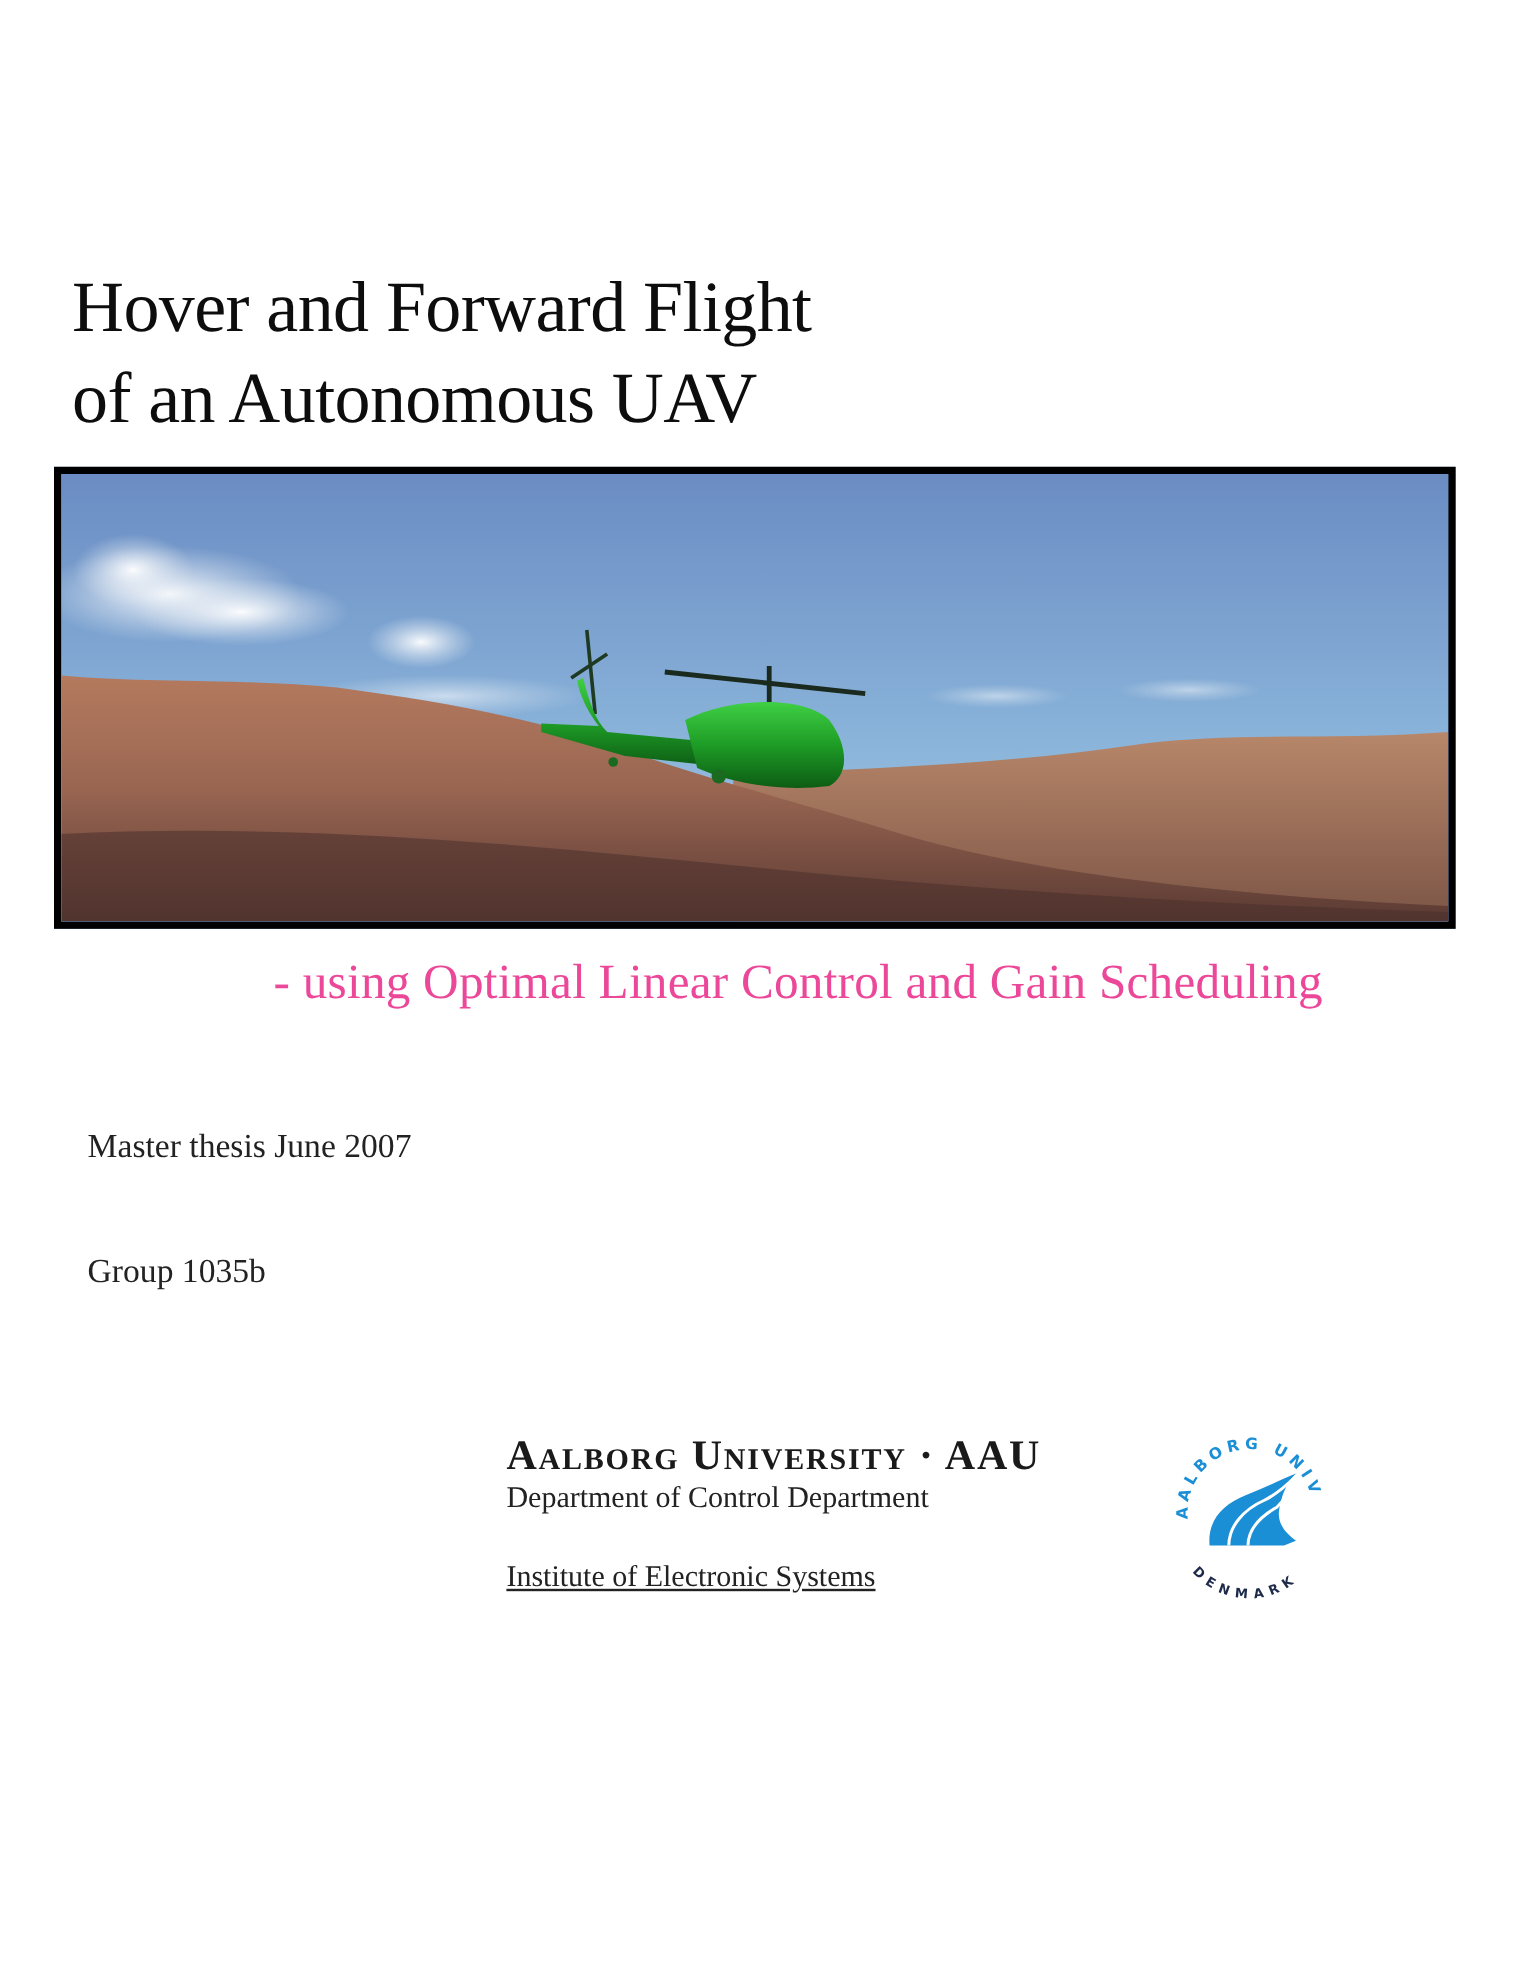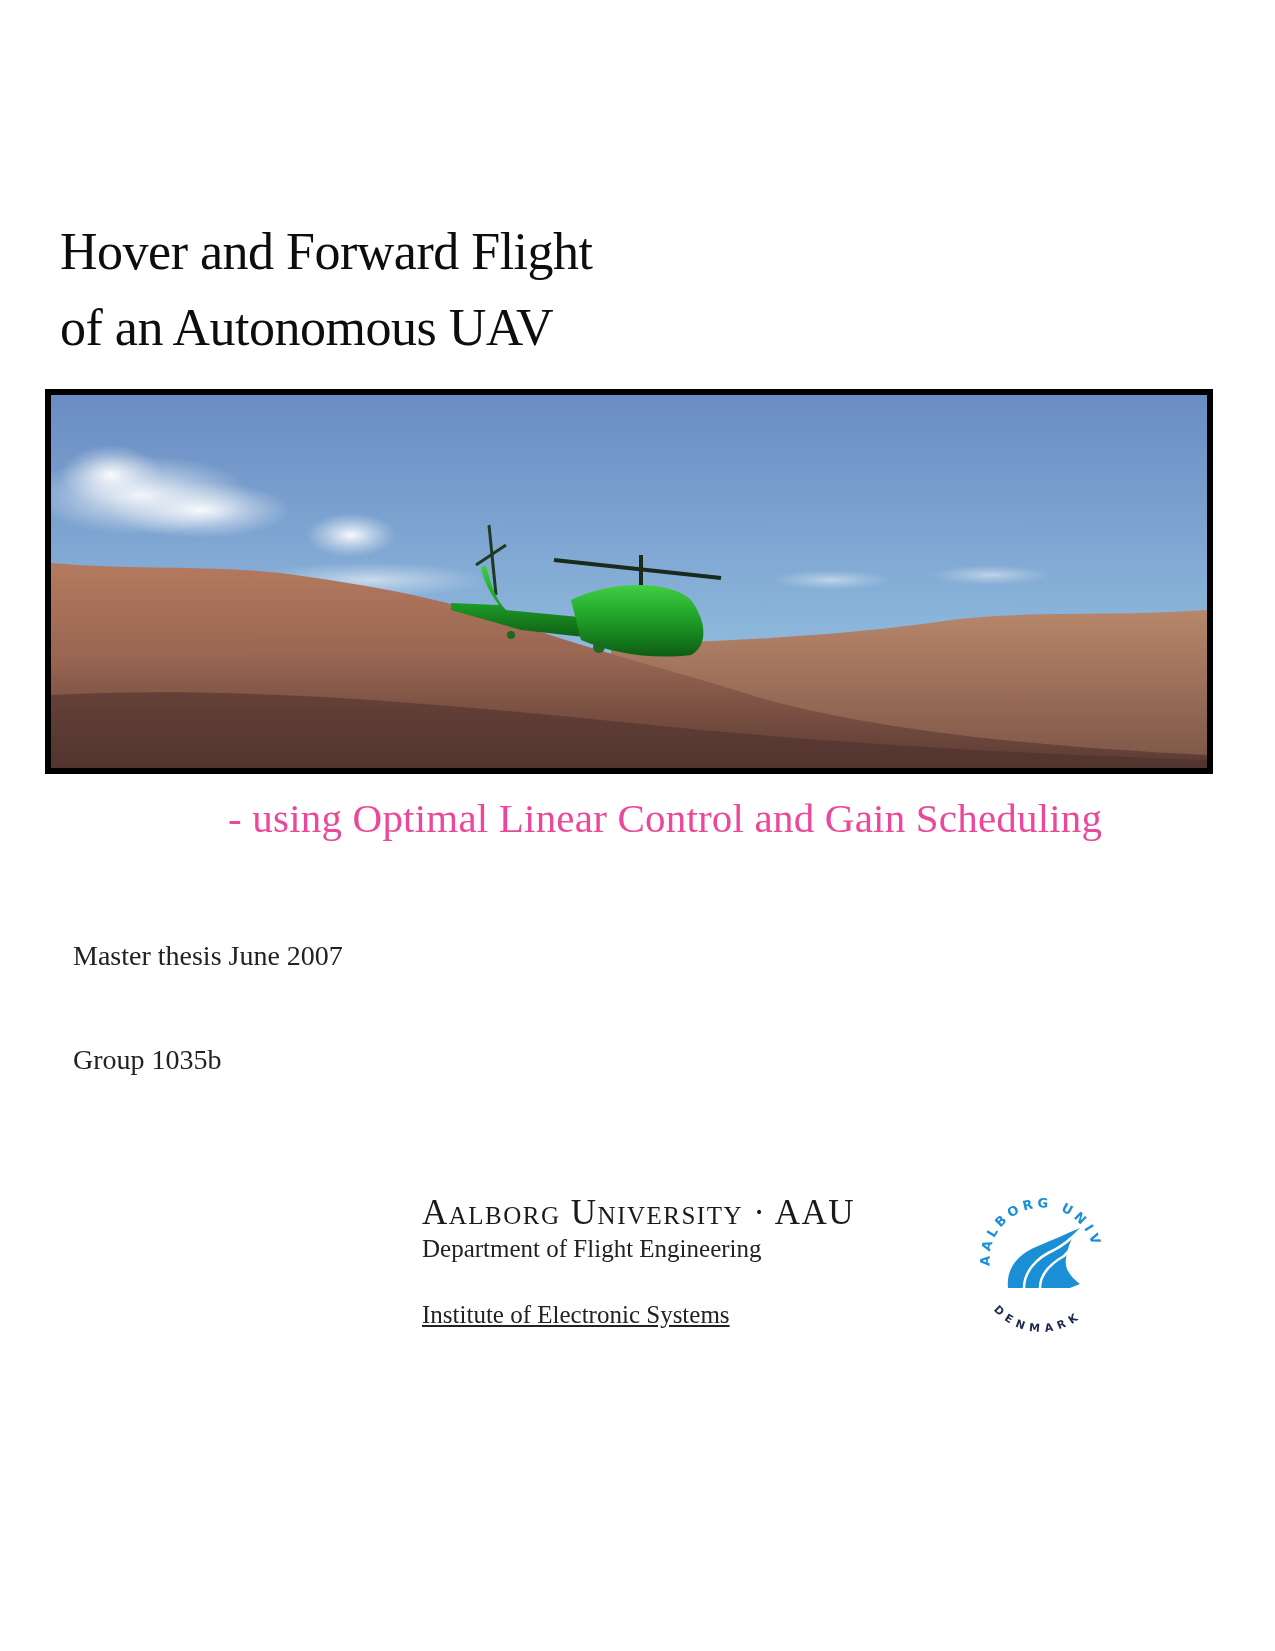--- a/index.html
+++ b/index.html
@@ -1,38 +1,38 @@
 <!DOCTYPE html>
 <html><head>
 <meta charset="utf-8">
 <style>
   html, body { margin: 0; padding: 0; background: #ffffff; }
   body { width: 1275px; height: 1651px; position: relative; overflow: hidden;
          font-family: "DejaVu Serif", "Liberation Serif", serif; color: #111; }
   .abs { position: absolute; white-space: nowrap; }
 
-  .title { left: 60px; font-size: 52px; line-height: 1; letter-spacing: -0.5px; color: #0d0d0d;
+  .title { left: 60px; font-size: 60px; line-height: 1; letter-spacing: -0.5px; color: #0d0d0d;
            font-family: "Liberation Serif", "DejaVu Serif", serif; }
   .title.l1 { top: 226px; }
   .title.l2 { top: 302px; }
 
   .frame { left: 45px; top: 389px; width: 1156px; height: 373px; border: 6px solid #000;
            overflow: hidden; background: #6a90c3; }
   .frame svg { display: block; width: 100%; height: 100%; }
 
   .subtitle { left: 228px; top: 794px; font-size: 41px; color: #ec4899;
               font-family: "Liberation Serif", "DejaVu Serif", serif; letter-spacing: 0.2px; }
 
   .meta { left: 73px; font-size: 28px; color: #222;
           font-family: Liberation Serif, serif; }
   .meta.m1 { top: 940px; }
   .meta.m2 { top: 1044px; text-align: center; }
 
   .uni { left: 422px; top: 1193px; font-size: 35px; color: #1a1a1a; letter-spacing: 1.5px;
-         font-family: "Liberation Serif", "DejaVu Serif", serif; font-variant: small-caps; font-weight: normal; }
+         font-family: "Liberation Serif", "DejaVu Serif", serif; font-variant: small-caps; font-weight: bold; }
   .dept { left: 422px; font-size: 25px; color: #222; font-family: "Liberation Serif", "DejaVu Serif", serif; }
   .dept.d1 { top: 1235px; }
   .dept.d2 { top: 1301px; text-decoration: underline; }
 
   .logo { left: 968px; top: 1188px; width: 146px; height: 146px; }
   .logo svg { width: 100%; height: 100%; display: block; }
 </style>
 </head>
 <body>
 
@@ -93,21 +93,21 @@
     </g>
   </svg>
 </div>
 
 <div class="abs subtitle">- using Optimal Linear Control and Gain Scheduling</div>
 
 <div class="abs meta m1">Master thesis June 2007</div>
 <div class="abs meta m2">Group 1035b</div>
 
 <div class="abs uni">Aalborg University · AAU</div>
-<div class="abs dept d1">Department of Flight Engineering</div>
+<div class="abs dept d1">Department of Control Department</div>
 <div class="abs dept d2">Institute of Electronic Systems</div>
 
 <div class="abs logo">
   <svg viewBox="0 0 146 146">
     <defs>
       <path id="arcTop" d="M 22 78 A 52 52 0 0 1 126 66"></path>
       <path id="arcBot" d="M 28 108 A 52 52 0 0 0 118 108"></path>
     </defs>
     <text font-family="DejaVu Sans, sans-serif" font-weight="bold" font-size="13" fill="#1b8fd6" letter-spacing="4">
       <textPath href="#arcTop">AALBORG UNIVERSITY</textPath>

